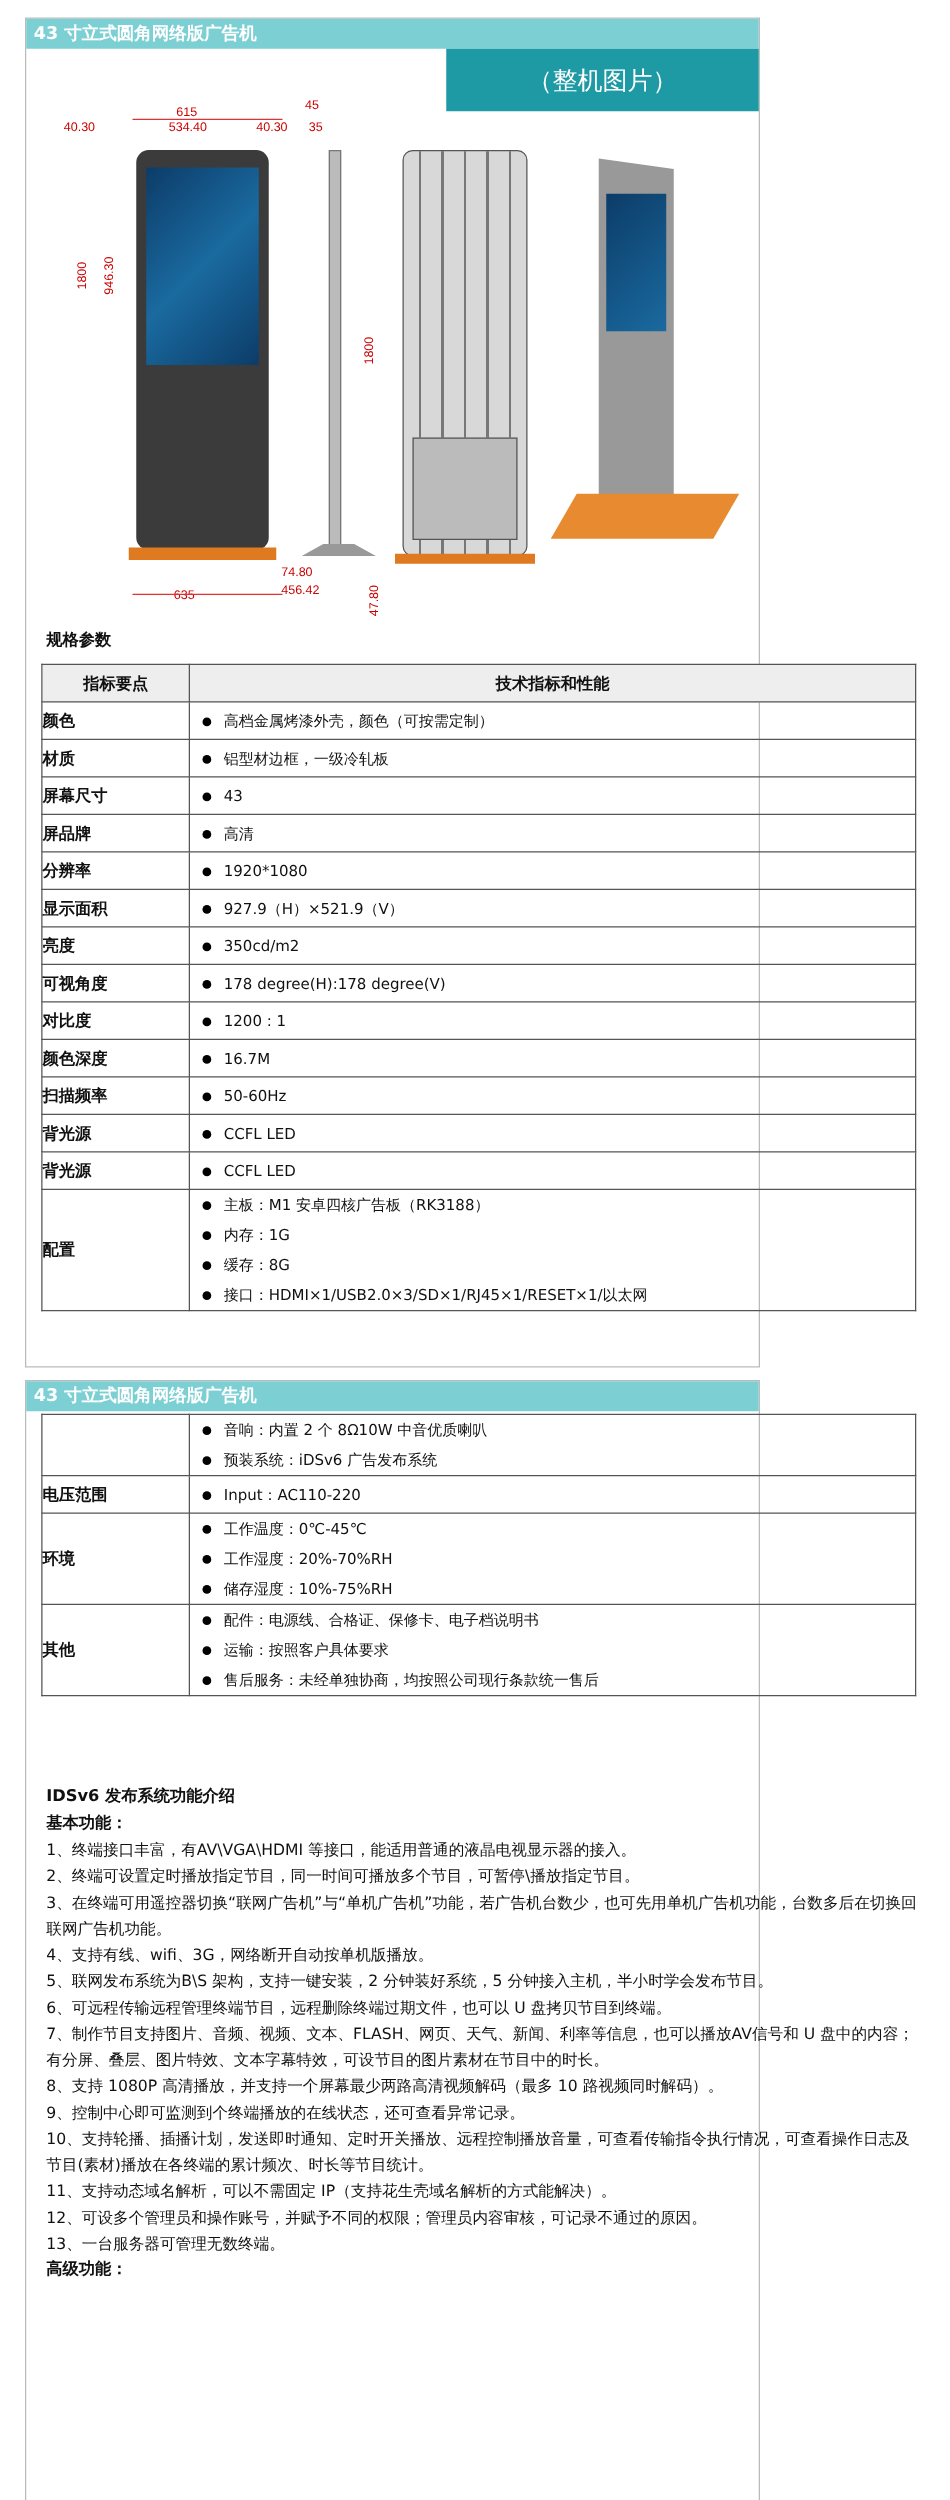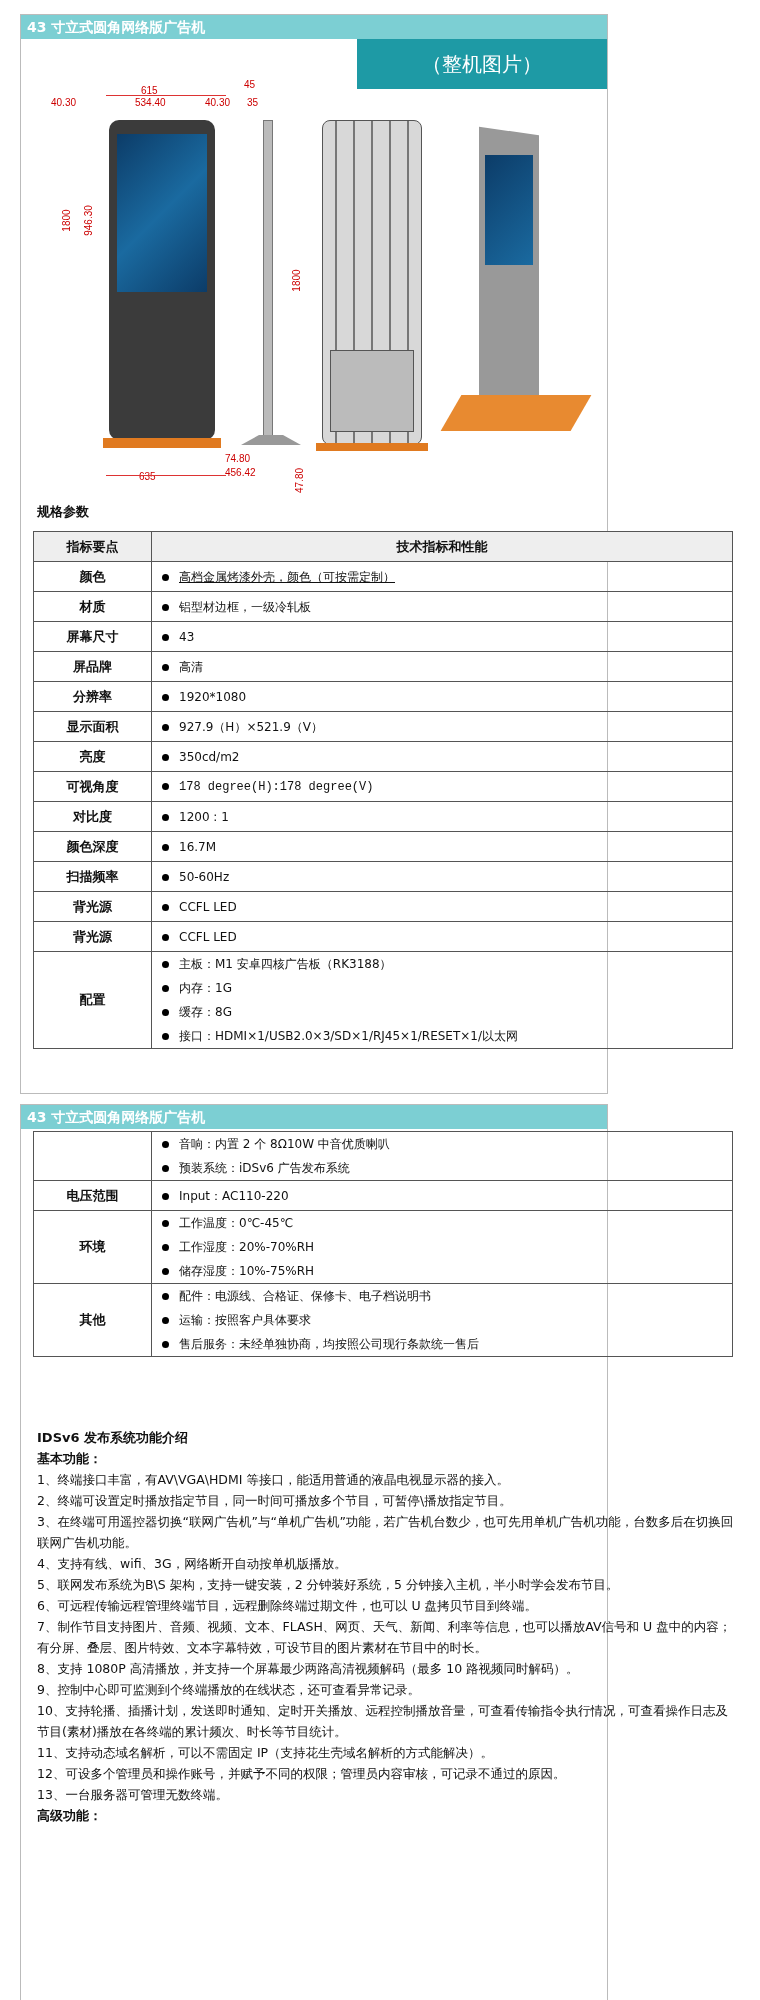--- a/index.html
+++ b/index.html
@@ -6,21 +6,21 @@
 body{width:760px;height:2000px;background:#fff;font-family:"DejaVu Sans","Liberation Sans",sans-serif;color:#111;position:relative;overflow:hidden}
 .page{position:absolute;left:20px;width:588px;border:1px solid #bbb;background:#fff}
 .hdr{height:24px;background:#7ccfd3;color:#fff;font-size:14px;font-weight:bold;line-height:24px;padding-left:6px}
 .hdr2{position:absolute;right:0;top:24px;width:250px;height:50px;background:#1e9aa5;color:#fff;font-size:20px;line-height:50px;text-align:center}
 .drw{position:absolute}
 .lbl{position:absolute;font-size:10px;color:#c00;font-family:"Liberation Sans",sans-serif}
 .dl{position:absolute;background:#d33}
 table{border-collapse:collapse;font-size:12px}
 td,th{border:1px solid #555;height:30px;vertical-align:middle}
 th{background:#eee;font-size:13px}
-td.k{width:118px;text-align:center;font-weight:bold;font-size:13px}
+td.k{width:118px;font-weight:bold;font-size:13px}
 td.v{padding-left:10px}
 .bul{display:inline-block;width:7px;height:7px;background:#000;border-radius:50%;margin-right:10px;vertical-align:middle}
 .para{font-size:12.5px;line-height:21px}
 .para p{margin:0}
 .bold{font-weight:bold;font-size:13px}
 </style>
 </head>
 <body>
 
 <div class="page" style="top:14px;height:1080px">
@@ -71,21 +71,21 @@
     <thead>
         <tr>
       <th>指标要点</th>
       <th>技术指标和性能</th>
     </tr>
       </thead>
     <tbody>
         <tr>
           <td class="k">颜色</td>
           <td class="v">
-            <div style="line-height: 24px; text-decoration: underline;"><span class="bul"></span><span>高档金属烤漆外壳，颜色（可按需定制）</span></div>
+            <div style="line-height: 24px;"><span class="bul"></span><span>高档金属烤漆外壳，颜色（可按需定制）</span></div>
           </td>
         </tr>
         <tr>
           <td class="k">材质</td>
           <td class="v">
             <div style="line-height: 24px;"><span class="bul"></span><span>铝型材边框，一级冷轧板</span></div>
           </td>
         </tr>
         <tr>
           <td class="k">屏幕尺寸</td>
@@ -113,21 +113,21 @@
         </tr>
         <tr>
           <td class="k">亮度</td>
           <td class="v">
             <div style="line-height: 24px;"><span class="bul"></span><span>350cd/m2</span></div>
           </td>
         </tr>
         <tr>
           <td class="k">可视角度</td>
           <td class="v">
-            <div style="line-height: 24px; font-family: Liberation Mono, monospace;"><span class="bul"></span><span>178 degree(H):178 degree(V)</span></div>
+            <div style="line-height: 24px;"><span class="bul"></span><span>178 degree(H):178 degree(V)</span></div>
           </td>
         </tr>
         <tr>
           <td class="k">对比度</td>
           <td class="v">
             <div style="line-height: 24px;"><span class="bul"></span><span>1200 : 1</span></div>
           </td>
         </tr>
         <tr>
           <td class="k">颜色深度</td>

